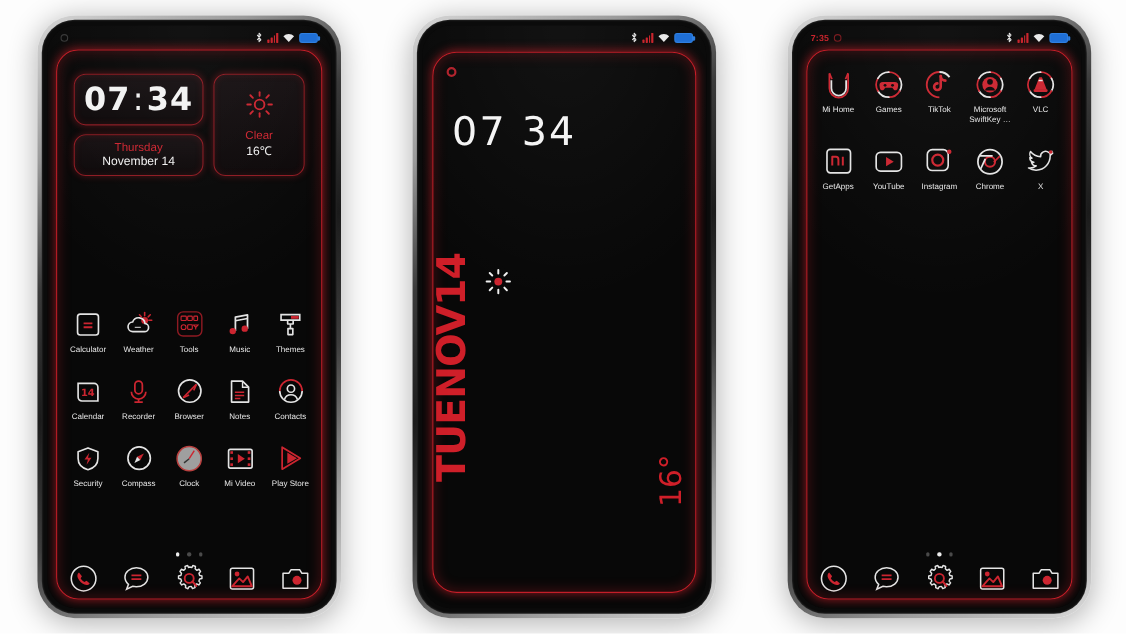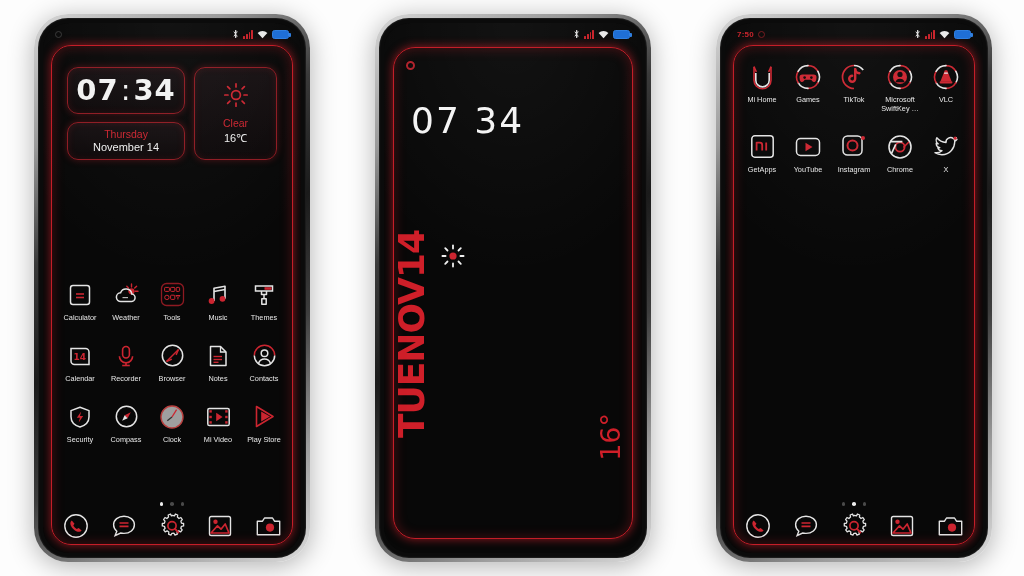--- a/index.html
+++ b/index.html
@@ -516,21 +516,21 @@
       </div>
     </div>
   </div>
 
   <div class="phone p3">
     <div class="bezel">
       <div class="screen">
 
         <div class="statusbar">
           <div class="sb-left">
-            <span class="sb-time">7:50</span>
+            <span class="sb-time">7:35</span>
             <span class="punch red"></span>
           </div>
           <div class="sb-right">
             <svg class="ic-bt" viewBox="0 0 8 12">
                 <path d="M2 3.2 6 8.6 4 10.6V1.4L6 3.4 2 8.8" fill="none" stroke="#e9e9e9" stroke-width="1.1" stroke-linejoin="round"></path>
               </svg>
             <span class="ic-sig">
                 <i></i>
                 <i></i>
                 <i></i>

